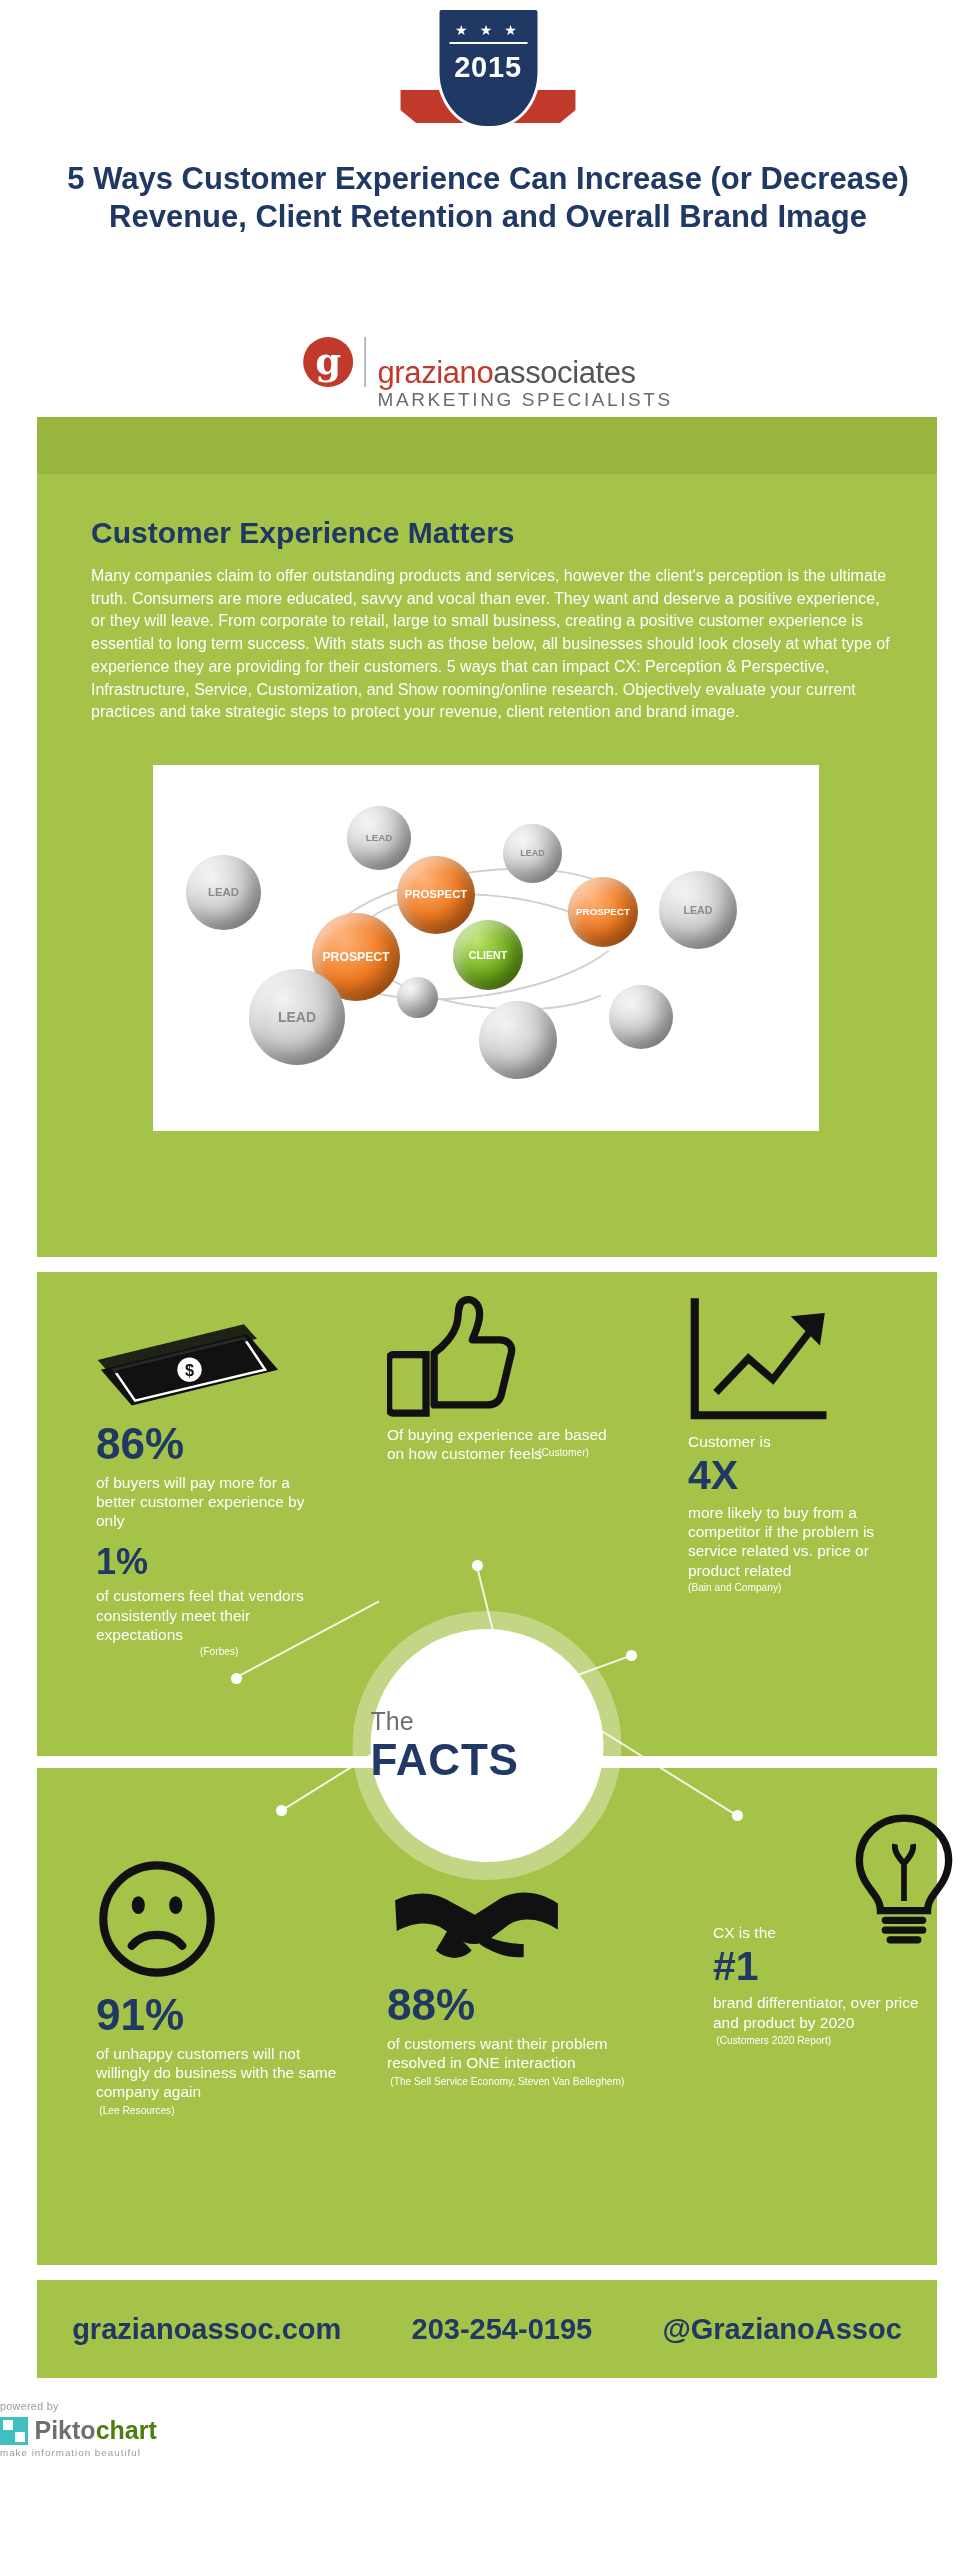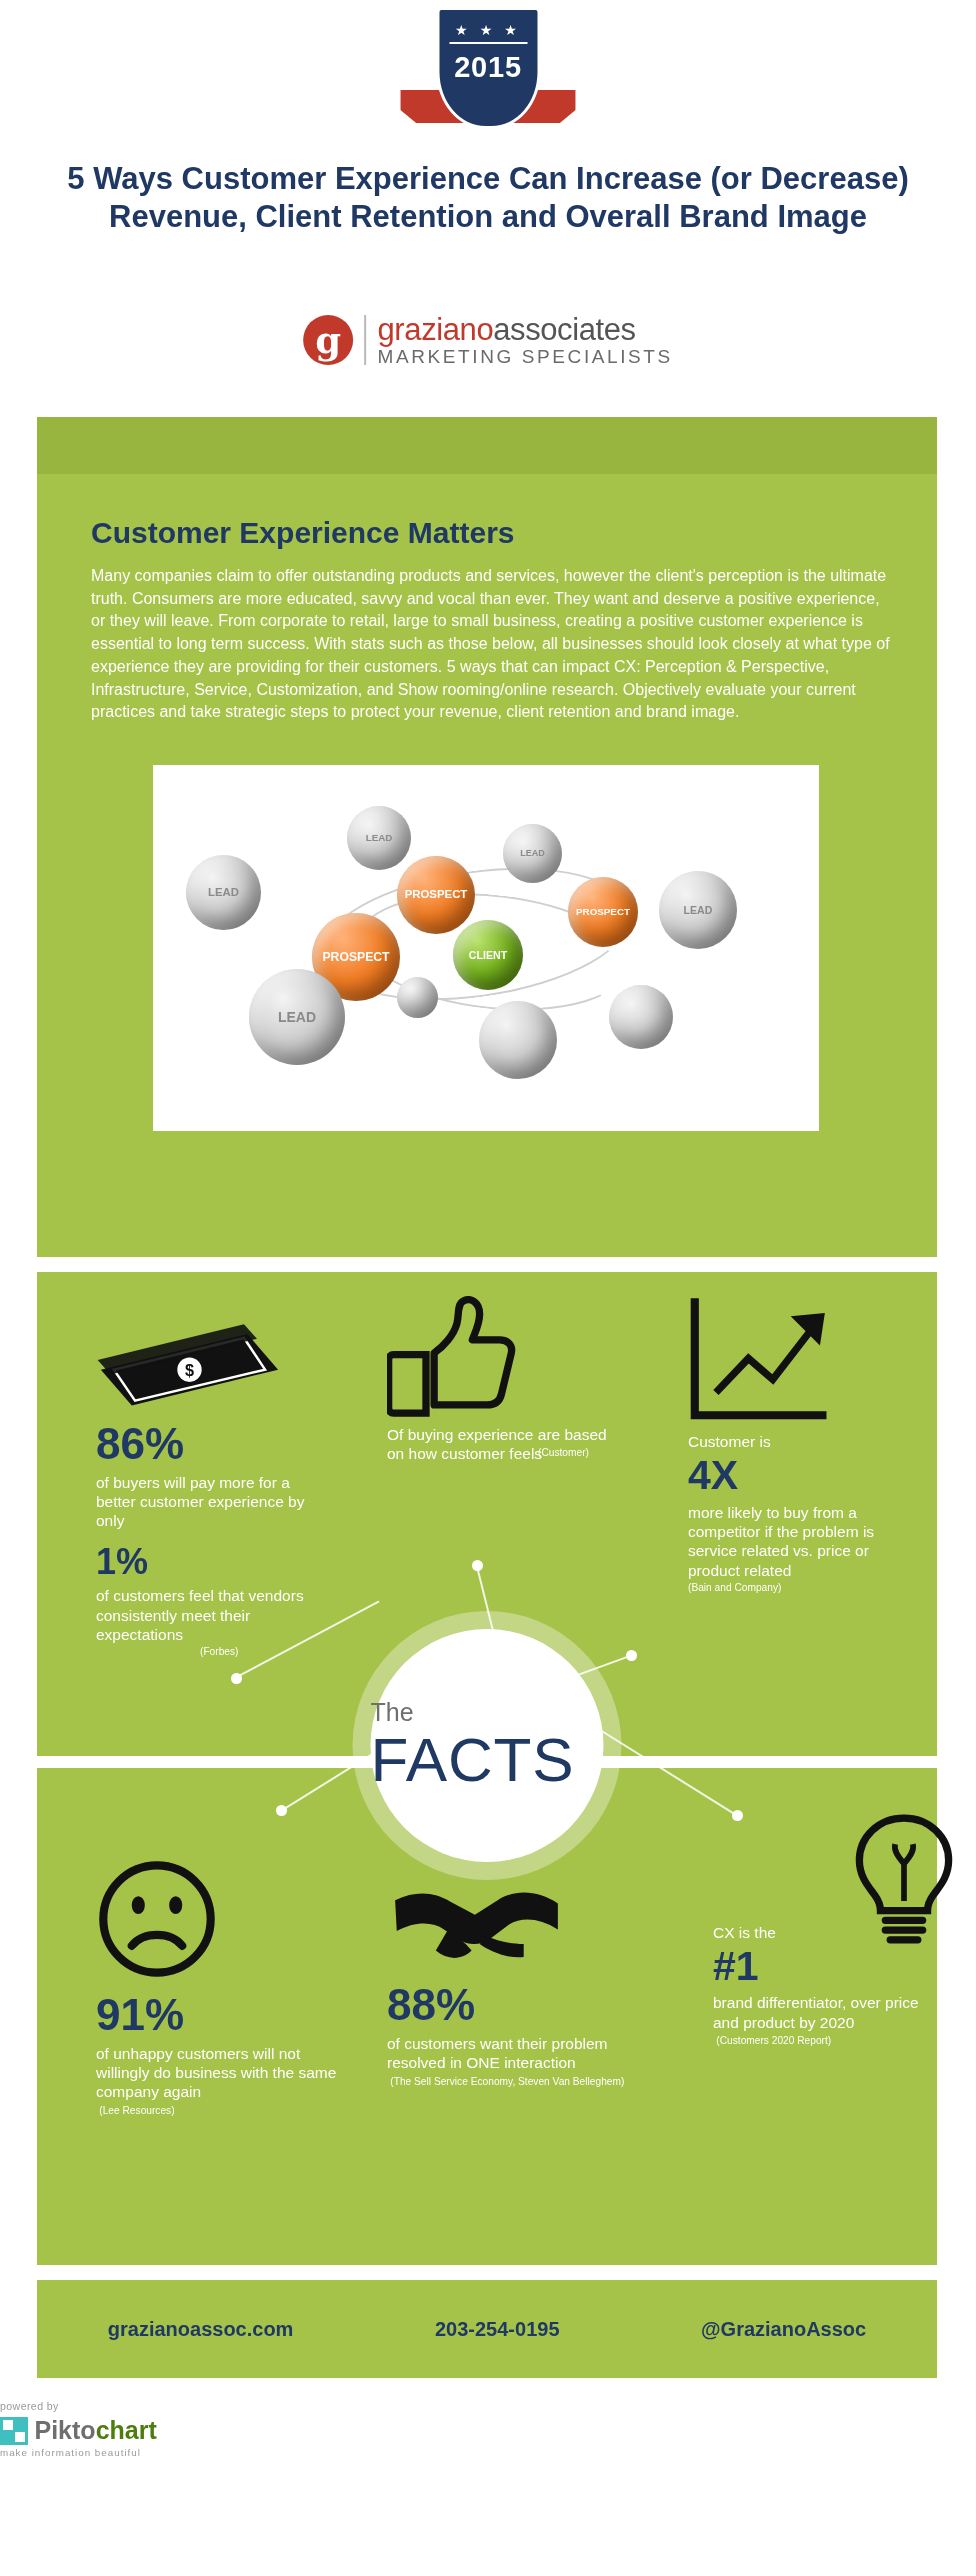--- a/index.html
+++ b/index.html
@@ -119,21 +119,21 @@
     justify-content: center;
     font-family: "DejaVu Serif", serif;
     line-height: 1;
   }
   .logo-div {
     width: 1.6px;
     height: 50px;
     background: #b9b9b9;
     margin: 0 11.4px;
   }
-  .logo-text { line-height: 1; }
+  .logo-text { line-height: 1; margin-top: 43px; }
   .logo-line1 {
     font-size: 31px;
     letter-spacing: -0.4px;
   }
   .logo-line1 .g1 { color: #c0392b; }
   .logo-line1 .g2 { color: #555555; }
   .logo-line2 {
     font-size: 19px;
     color: #6a6a6a;
     letter-spacing: 2.6px;
@@ -243,22 +243,22 @@
     z-index: 6;
   }
   .circle-facts .the {
     color: #6f6f6f;
     font-size: 25px;
     line-height: 1;
     margin-bottom: 3.3px;
   }
   .circle-facts .facts {
     color: #1f3864;
-    font-size: 62px;
-    font-weight: normal;
+    font-size: 44px;
+    font-weight: bold;
     line-height: 1;
     letter-spacing: 0.8px;
   }
   .spoke {
     position: absolute;
     height: 1.6px;
     background: rgba(255,255,255,0.85);
     transform-origin: left center;
     z-index: 4;
   }
@@ -278,21 +278,21 @@
     top: 2280px;
     width: 900px;
     height: 98px;
     background: #a5c249;
     display: flex;
     align-items: center;
     justify-content: space-around;
   }
   .footer-bar div {
     color: #1f3864;
-    font-size: 20px;
+    font-size: 29px;
     font-weight: bold;
   }
 
   .powered {
     position: absolute;
     left: 0;
     top: 2400px;
     width: 976px;
     text-align: left;
   }

